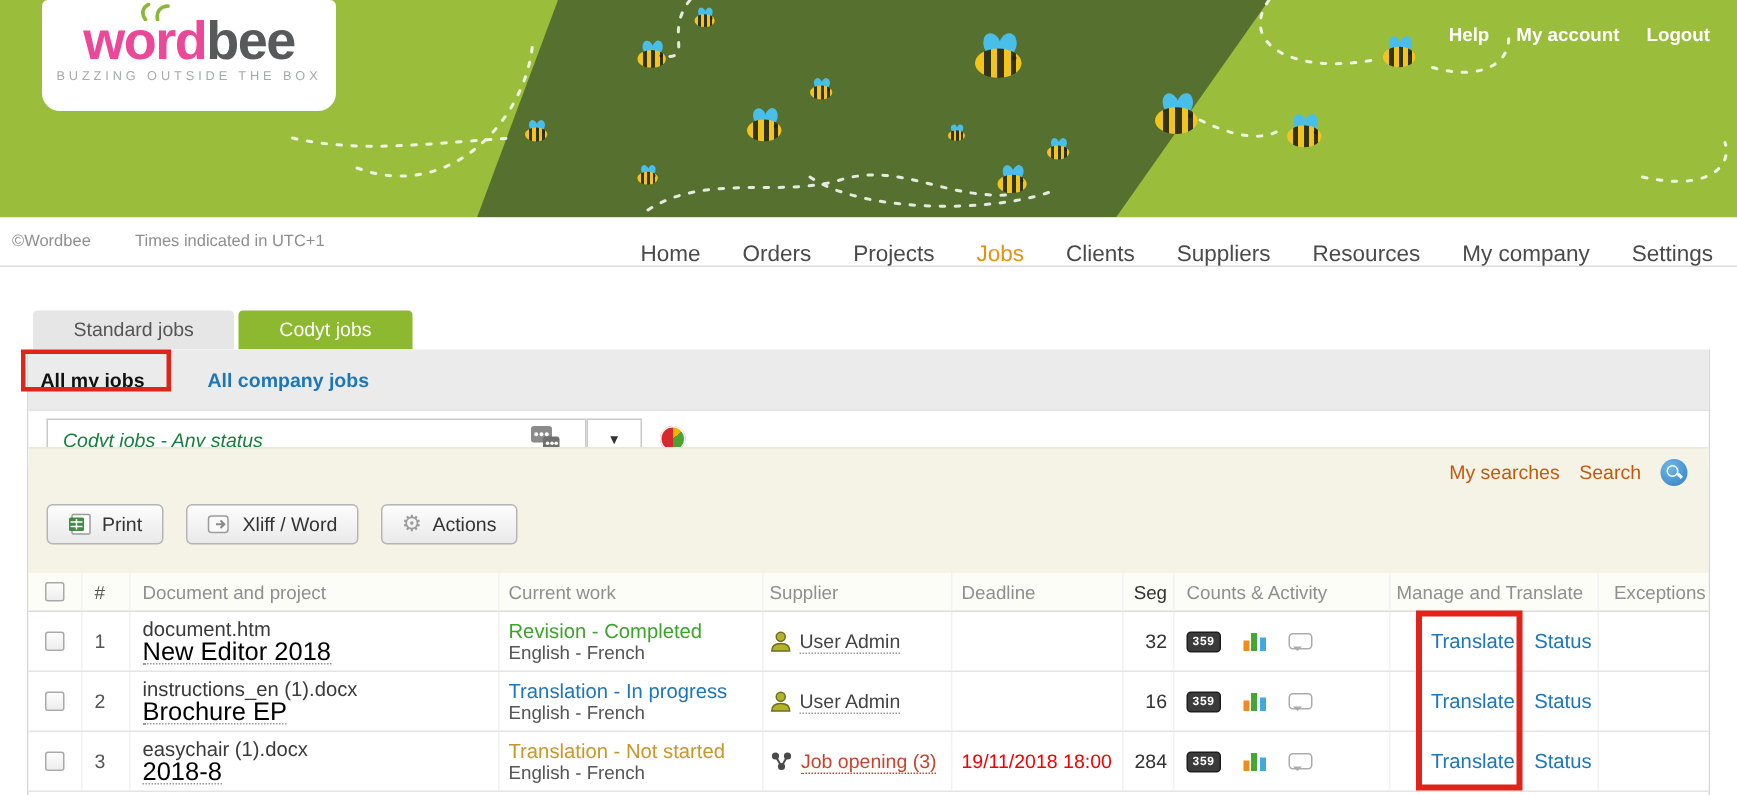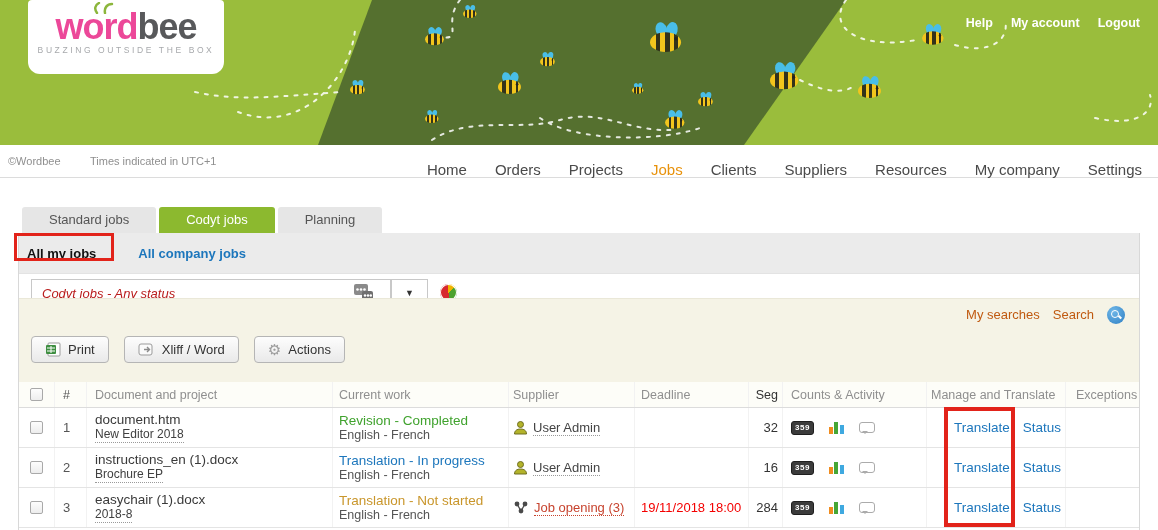--- a/index.html
+++ b/index.html
@@ -49,21 +49,21 @@
   
   .panel { position:absolute; left:18px; top:233px; width:1122px; height:297px; background:#fff;
     border-left:1px solid #D8D8D8; border-right:1px solid #D8D8D8; }
 
   .subtabs { height:41px; background:#EBEBEB; display:flex; align-items:center; border-bottom:1px solid #E3E3E3; }
   .subtab1 { margin-left:8px; font-size:13px; font-weight:bold; color:#111; }
   .subtab2 { margin-left:42px; font-size:13px; font-weight:bold; color:#1C76BC; cursor:pointer; }
 
   .filter-row { height:37px; background:#fff; position:relative; }
   .filter-input { position:absolute; left:12px; top:5px; width:360px; height:28px; border:1px solid #C8C8C8;
-    padding:0 34px 0 10px; font-family:"Liberation Sans",sans-serif; font-size:13px; font-style:italic; color:#b91c1c; }
+    padding:0 34px 0 10px; font-family:"Liberation Sans",sans-serif; font-size:13px; font-style:italic; color:#15803d; }
   .filter-mt-icon { position:absolute; left:334px; top:9px; }
   .filter-dd { position:absolute; left:372px; top:5px; width:37px; height:28px; background:#fff;
     border:1px solid #C8C8C8; font-size:9px; color:#333; display:flex; align-items:center; justify-content:center; }
   .pie-icon { position:absolute; left:421px; top:10px; width:17px; height:17px; border-radius:50%;
     background:conic-gradient(#F0B400 0 14%, #4CA22F 14% 50%, #D7282F 50% 100%); box-shadow:0 0 0 1px #ffffff inset; }
 
   .beige { position:absolute; left:0; top:65px; width:100%; height:84px; background:#F5F3E6; border-top:1px solid #EAE8D8; }
   .searches-row { height:31px; display:flex; align-items:center; justify-content:flex-end; gap:13px; padding-right:14px; }
   .searches-row a { color:#C05A11; font-size:13px; text-decoration:none; }
   .mag-icon { width:18px; height:18px; border-radius:50%; background:radial-gradient(circle at 35% 30%, #6FB7E8, #2F7FC4); position:relative; }
@@ -87,21 +87,21 @@
   .c-work  { width:176px; padding-left:6px; }
   .c-sup   { width:126px; padding-left:4px; gap:5px; }
   .c-dead  { width:114px; padding-left:6px; }
   .c-seg   { width:34px; justify-content:flex-end; padding-right:4px; color:#333; }
   .c-counts{ width:144px; padding-left:8px; gap:15px; }
   .c-manage{ width:139px; padding-left:27px; gap:13px; }
   .c-exc   { flex:1; border-right:none; }
 
   .twolines { display:flex; flex-direction:column; justify-content:center; line-height:15px; }
   .l1 { font-size:13.5px; color:#3A3A3A; }
-  .l2 { font-size:12px; color:#404040; }
+  .l2 { font-size:17px; color:#000000; }
   .dotted { border-bottom:1px dotted #9A9A9A; align-self:flex-start; }
   .st-green  { color:#3FA22D; font-size:13.5px; }
   .st-blue   { color:#1C76BC; font-size:13.5px; }
   .st-orange { color:#C9962B; font-size:13.5px; }
   .langs { font-size:12.5px; color:#555; }
   .supplier-name { font-size:13px; color:#444; border-bottom:1px dotted #999; }
   .supplier-name.red { color:#C7432E; border-bottom-color:#C7432E; }
   .deadline-red { color:#F40000; font-size:13px; }
   .link { color:#1C76BC; text-decoration:none; font-size:13.5px; }
 
@@ -238,21 +238,20 @@
     <a href="#">Suppliers</a>
     <a href="#">Resources</a>
     <a href="#">My company</a>
     <a href="#">Settings</a>
   </div>
 </div>
 
 <div class="tabs">
   <div class="tab">Standard jobs</div>
   <div class="tab active">Codyt jobs</div>
-  <div class="tab">Planning</div>
 </div>
 
 <div class="panel">
 
   <div class="subtabs">
     <span class="subtab1">All my jobs</span>
     <span class="subtab2">All company jobs</span>
   </div>
 
   <div class="filter-row">

